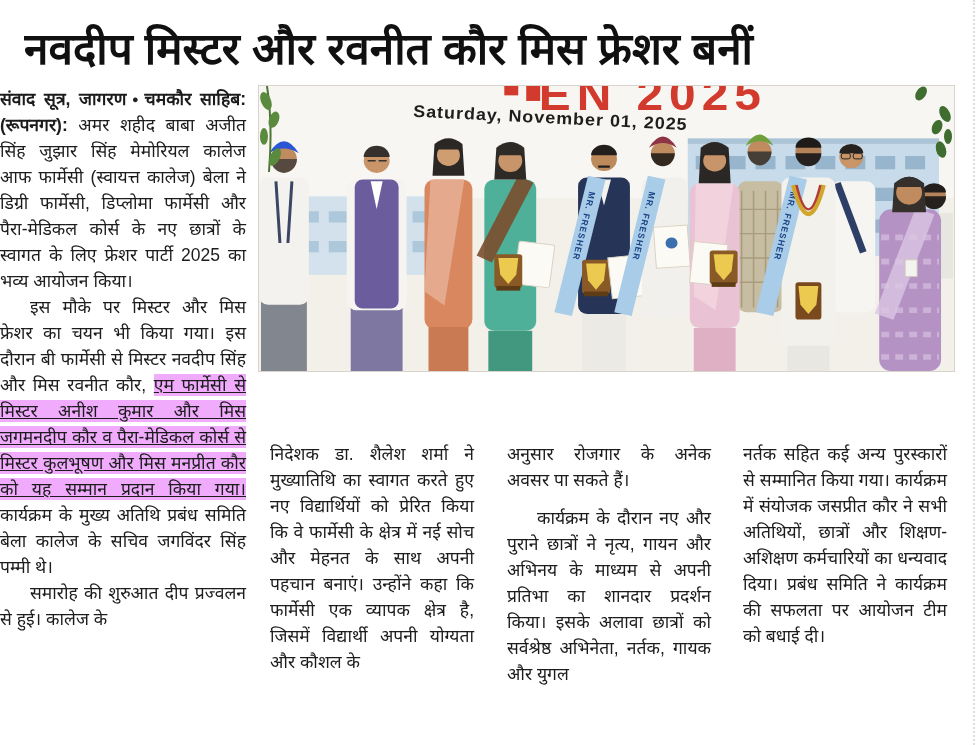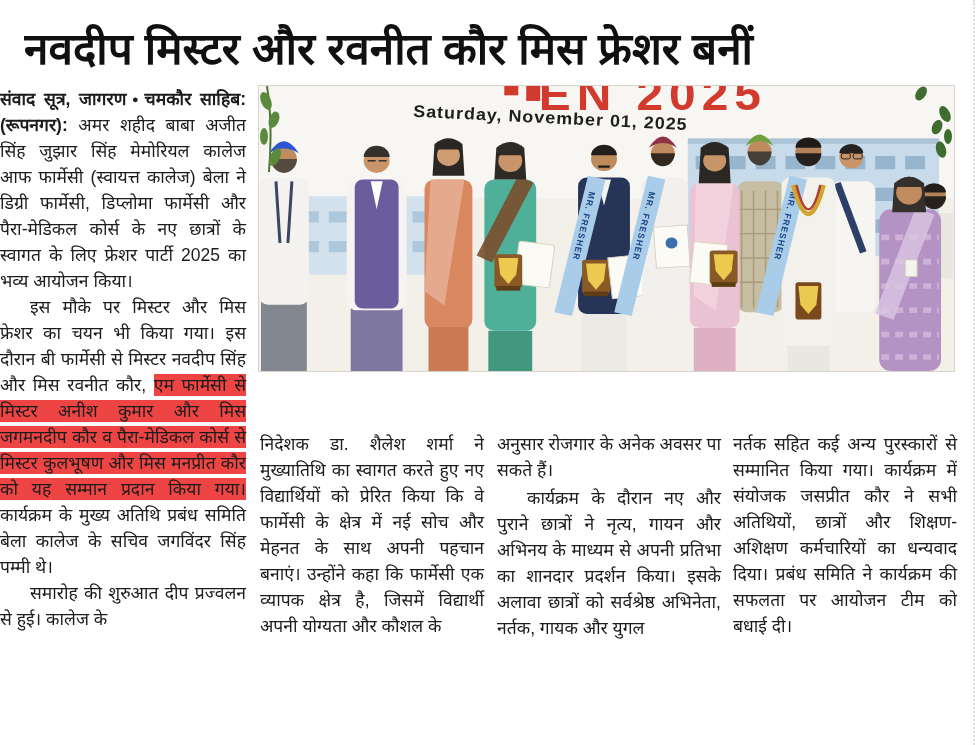--- a/index.html
+++ b/index.html
@@ -9,30 +9,30 @@
   .page-edge{position:absolute;top:0;bottom:0;right:3px;border-right:2px dotted #cfcfcf;opacity:.7;}
   .headline{position:absolute;left:8px;top:4px;width:962px;margin:16px;
             font-size:44px;line-height:1.3;font-weight:800;color:#101010;
             white-space:nowrap;overflow:hidden;}
   .leftcol{position:absolute;left:0;top:86px;width:246px;
            font-size:17.5px;line-height:26px;text-align:justify;}
   .leftcol p{margin:0;}
   .indent{text-indent:30px;}
   .byline{font-weight:700;}
   .bullet{font-size:11px;vertical-align:2px;padding:0 2px;color:#222;}
-  mark.hl{background:#ef4444;color:inherit;padding:1px 0;}
+  mark.hl{background:#f0abfc;color:inherit;padding:1px 0;text-decoration:underline;}
   .photo{position:absolute;left:258px;top:85px;width:697px;height:287px;margin:0;
          border:1px solid #d8d4cc;box-sizing:border-box;background:#f0abfc;text-align:center;}
   .photo svg{display:block;width:100%;height:100%;}
   .caption{position:absolute;left:258px;top:395px;width:700px;
            font-size:13.8px;font-weight:700;color:#141414;line-height:1.3;}
   .caption .bullet{font-size:10px;}
   .col{position:absolute;top:429px;width:228px;font-size:17.5px;line-height:26px;
        text-align:justify;}
-  .col p{margin:2px;}
+  .col p{margin:12px;}
   .col2{left:258px;}
   .col3{left:495px;}
   .col4{left:731px;}
 </style>
 </head>
 <body>
 
 <div class="page">
 
   <h1 class="headline">नवदीप मिस्टर और रवनीत कौर मिस फ्रेशर बनीं</h1>

